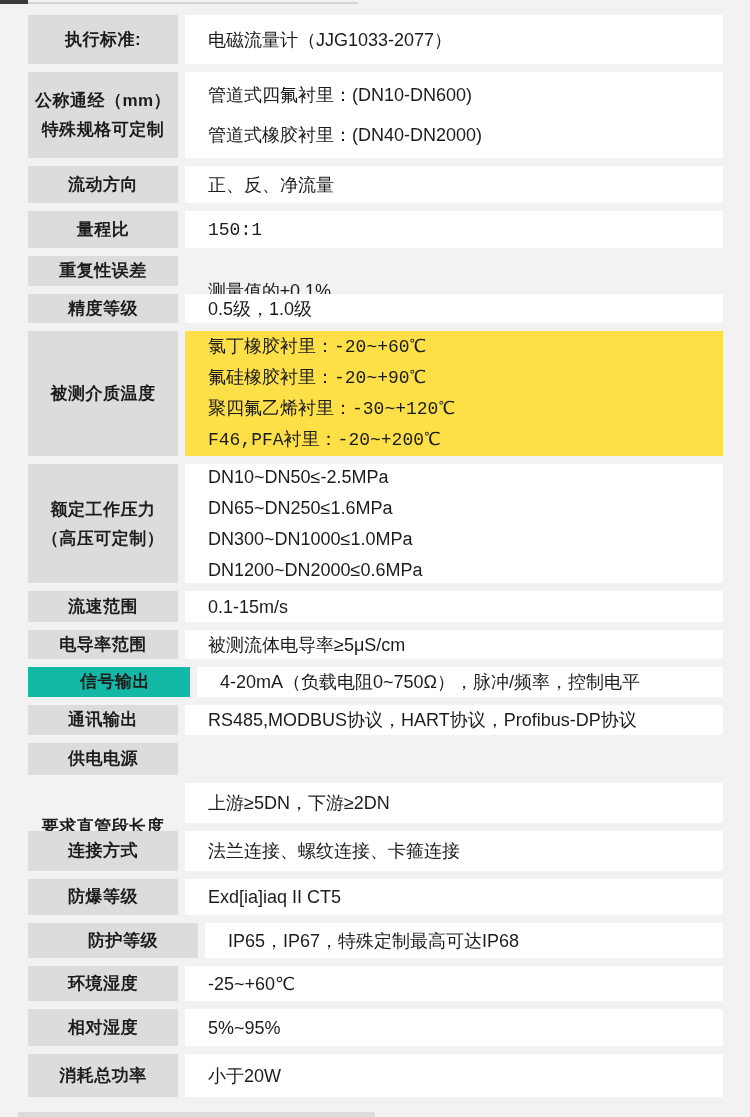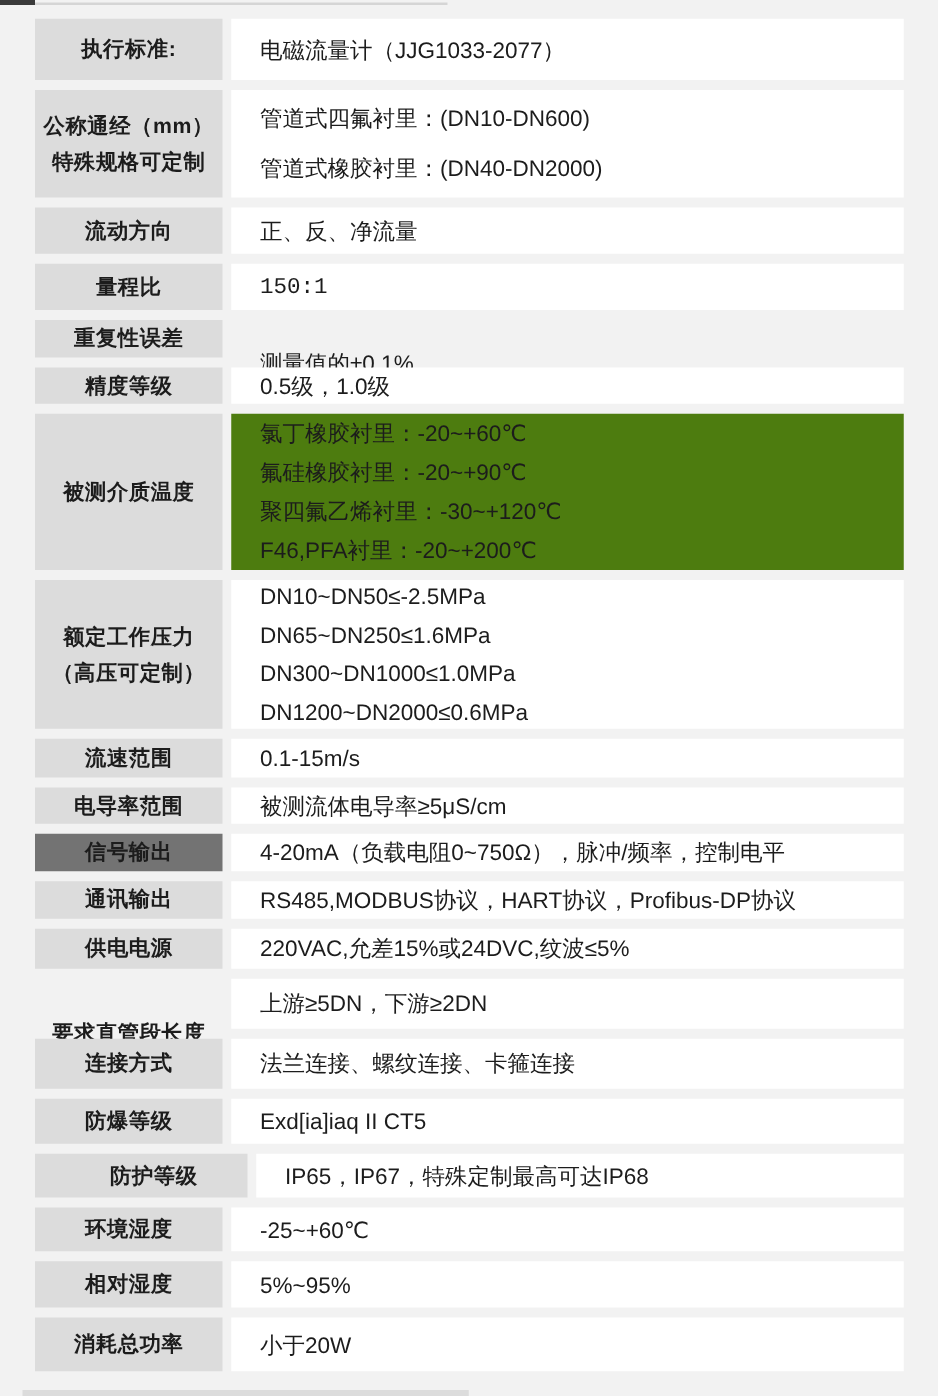--- a/index.html
+++ b/index.html
@@ -85,21 +85,21 @@
           <span class="ln">精度等级</span>
         </div>
         <div class="value-cell" style="background: rgb(255, 255, 255);">
           <span class="ln">0.5级，1.0级</span>
         </div>
       </div>
       <div class="row" style="height: 125px;">
         <div class="label-cell" style="background: rgb(220, 220, 220);">
           <span class="ln">被测介质温度</span>
         </div>
-        <div class="value-cell l4" style="background: #4d7c0f;">
+        <div class="value-cell l4" style="background: #fde047; font-family: Liberation Mono, monospace;">
           <span class="ln">氯丁橡胶衬里：-20~+60℃</span>
           <span class="ln">氟硅橡胶衬里：-20~+90℃</span>
           <span class="ln">聚四氟乙烯衬里：-30~+120℃</span>
           <span class="ln">F46,PFA衬里：-20~+200℃</span>
         </div>
       </div>
       <div class="row" style="height: 119px;">
         <div class="label-cell ml" style="background: rgb(220, 220, 220);">
           <span class="ln">额定工作压力</span>
           <span class="ln">（高压可定制）</span>
@@ -121,41 +121,38 @@
       </div>
       <div class="row" style="height: 29px;">
         <div class="label-cell" style="background: rgb(220, 220, 220);">
           <span class="ln">电导率范围</span>
         </div>
         <div class="value-cell" style="background: rgb(255, 255, 255);">
           <span class="ln">被测流体电导率≥5μS/cm</span>
         </div>
       </div>
       <div class="row" style="height: 30px;">
-        <div class="label-cell" style="background: #737373;">
+        <div class="label-cell" style="background: #14b8a6; padding-left: 12px;">
           <span class="ln">信号输出</span>
         </div>
         <div class="value-cell" style="background: rgb(255, 255, 255);">
           <span class="ln">4-20mA（负载电阻0~750Ω），脉冲/频率，控制电平</span>
         </div>
       </div>
       <div class="row" style="height: 30px;">
         <div class="label-cell" style="background: rgb(220, 220, 220);">
           <span class="ln">通讯输出</span>
         </div>
         <div class="value-cell" style="background: rgb(255, 255, 255);">
           <span class="ln">RS485,MODBUS协议，HART协议，Profibus-DP协议</span>
         </div>
       </div>
-      <div class="row" style="height: 32px;">
+      <div class="row" style="height: 32px; gap: 20px;">
         <div class="label-cell" style="background: rgb(220, 220, 220);">
           <span class="ln">供电电源</span>
-        </div>
-        <div class="value-cell" style="background: rgb(255, 255, 255);">
-          <span class="ln">220VAC,允差15%或24DVC,纹波≤5%</span>
         </div>
       </div>
       <div class="row" style="height: 40px;">
         <div class="label-cell" style="background: rgb(220, 220, 220); margin-top: 44px;">
           <span class="ln">要求直管段长度</span>
         </div>
         <div class="value-cell" style="background: rgb(255, 255, 255);">
           <span class="ln">上游≥5DN，下游≥2DN</span>
         </div>
       </div>

